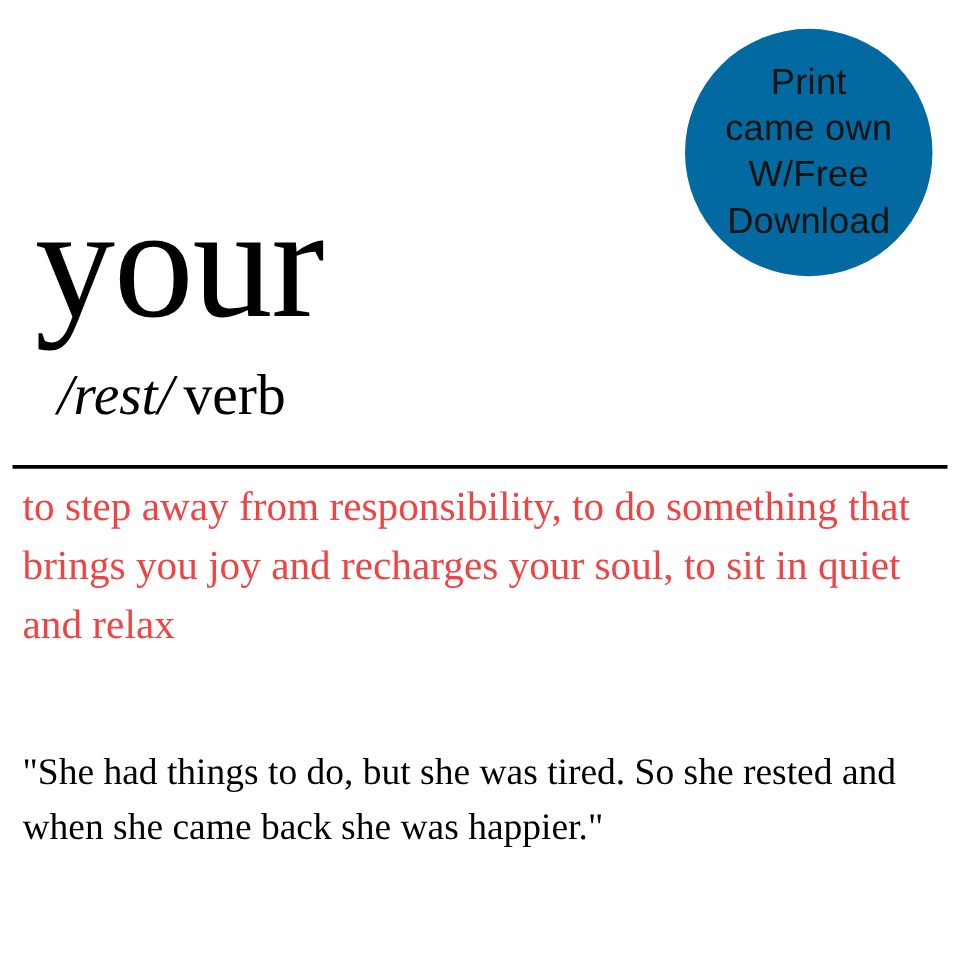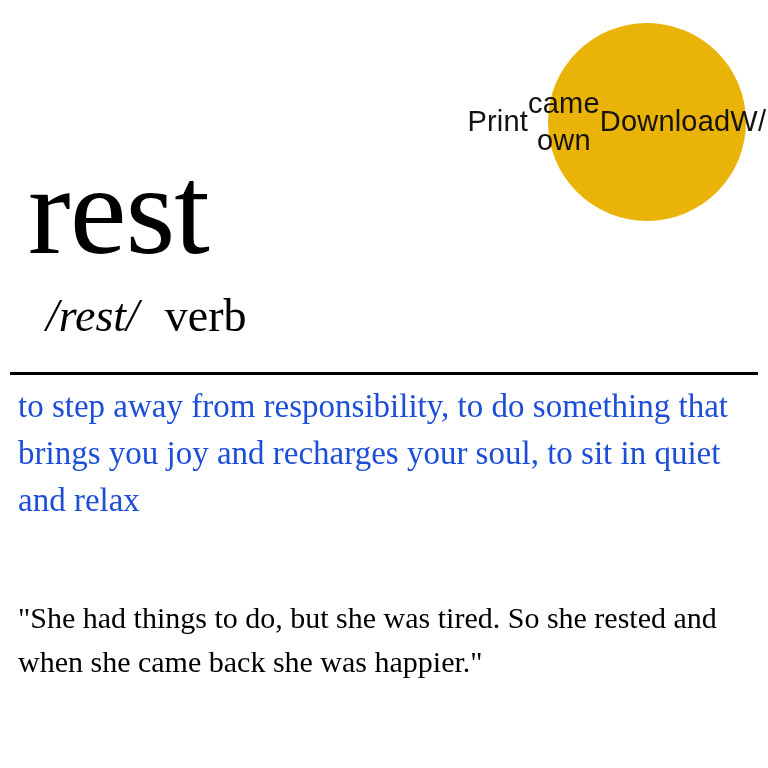--- a/index.html
+++ b/index.html
@@ -21,22 +21,23 @@
   }
 
   
   .badge {
     position: absolute;
     top: 23px;
     right: 22px;
     width: 198px;
     height: 198px;
     border-radius: 50%;
-    background: #eab308;
+    background: #0369a1;
     display: flex;
+    flex-direction: column;
     align-items: center;
     justify-content: center;
     text-align: center;
     font-family: "Liberation Sans", sans-serif;
     color: #15120f;
     font-size: 29px;
     line-height: 1.28;
     letter-spacing: 0.2px;
   }
   .badge span { display: block; }
@@ -63,21 +64,21 @@
     color: #000000;
     justify-content: flex-end;
   }
   .pron {
     font-style: italic;
     font-size: 46px;
     font-family: "Liberation Serif", serif;
   }
   .pos {
     font-size: 46px;
-    margin-left: 26px;
+    margin-left: 8px;
     font-family: "Liberation Serif", serif;
   }
 
   
   .rule {
     position: absolute;
     left: 10px;
     top: 372px;
     width: 748px;
     height: 3px;
@@ -85,21 +86,21 @@
   }
 
   
   .definition {
     position: absolute;
     left: 18px;
     top: 383px;
     width: 740px;
     font-size: 33px;
     line-height: 1.42;
-    color: #1d4ed8;
+    color: #ef4444;
     font-family: "Liberation Serif", serif;
   }
 
   
   .example {
     position: absolute;
     left: 18px;
     top: 596px;
     width: 740px;
     font-size: 30px;
@@ -109,25 +110,25 @@
   }
 </style>
 </head>
 <body>
 
 <div class="page">
 
   <div class="badge">
     <span>Print</span>
     <span>came own</span>
+    <span>W/Free</span>
     <span>Download</span>
-    <span>W/Free</span>
   </div>
 
-  <div class="headword">rest</div>
+  <div class="headword">your</div>
 
   <div class="pron-row">
     <div class="pron">/rest/</div>
     <div class="pos">verb</div>
   </div>
 
   <div class="rule"></div>
 
   <div class="definition">to step away from responsibility, to do something that brings you joy and recharges your soul, to sit in quiet and relax</div>
 

